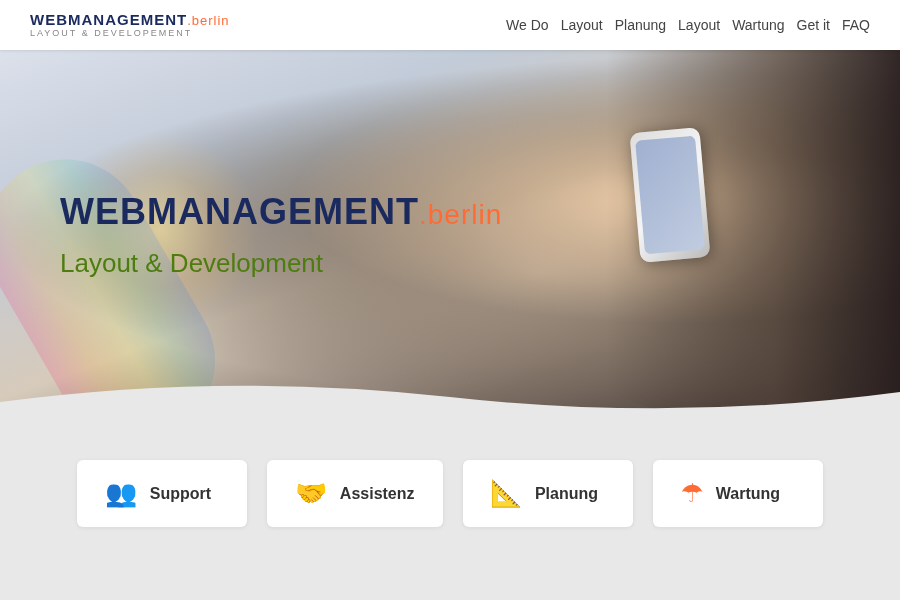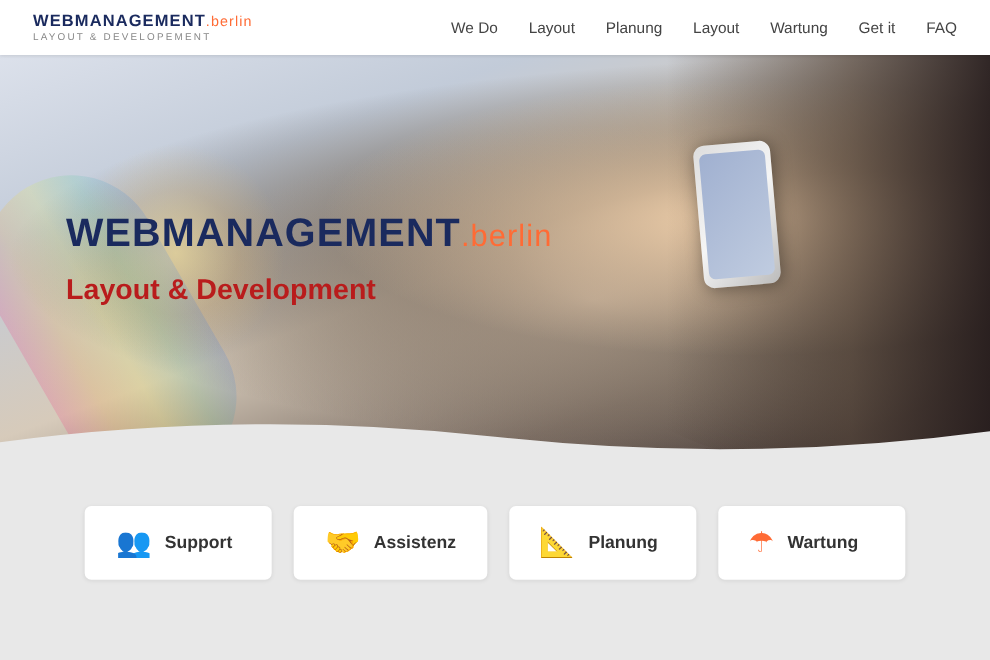--- a/index.html
+++ b/index.html
@@ -35,21 +35,21 @@
     }
     .logo-sub {
       font-size: 9px;
       color: #888;
       letter-spacing: 2px;
       text-transform: uppercase;
       font-weight: 300;
     }
     nav {
       display: flex;
-      gap: 28px;
+      gap: 12px;
       align-items: center;
     }
     nav a {
       text-decoration: none;
       color: #444;
       font-size: 14px;
       font-weight: 400;
     }
 
     
@@ -150,22 +150,22 @@
       line-height: 1.1;
       margin-bottom: 6px;
     }
     .hero-title span.berlin {
       color: #ff6b35;
       font-weight: 400;
       font-size: 28px;
     }
     .hero-subtitle {
       font-size: 26px;
-      font-weight: 700;
-      color: #b91c1c;
+      font-weight: 400;
+      color: #4d7c0f;
       margin-top: 16px;
     }
 
     
     .hero-wave {
       position: absolute;
       bottom: -2px;
       left: 0;
       width: 100%;
       height: 50px;

